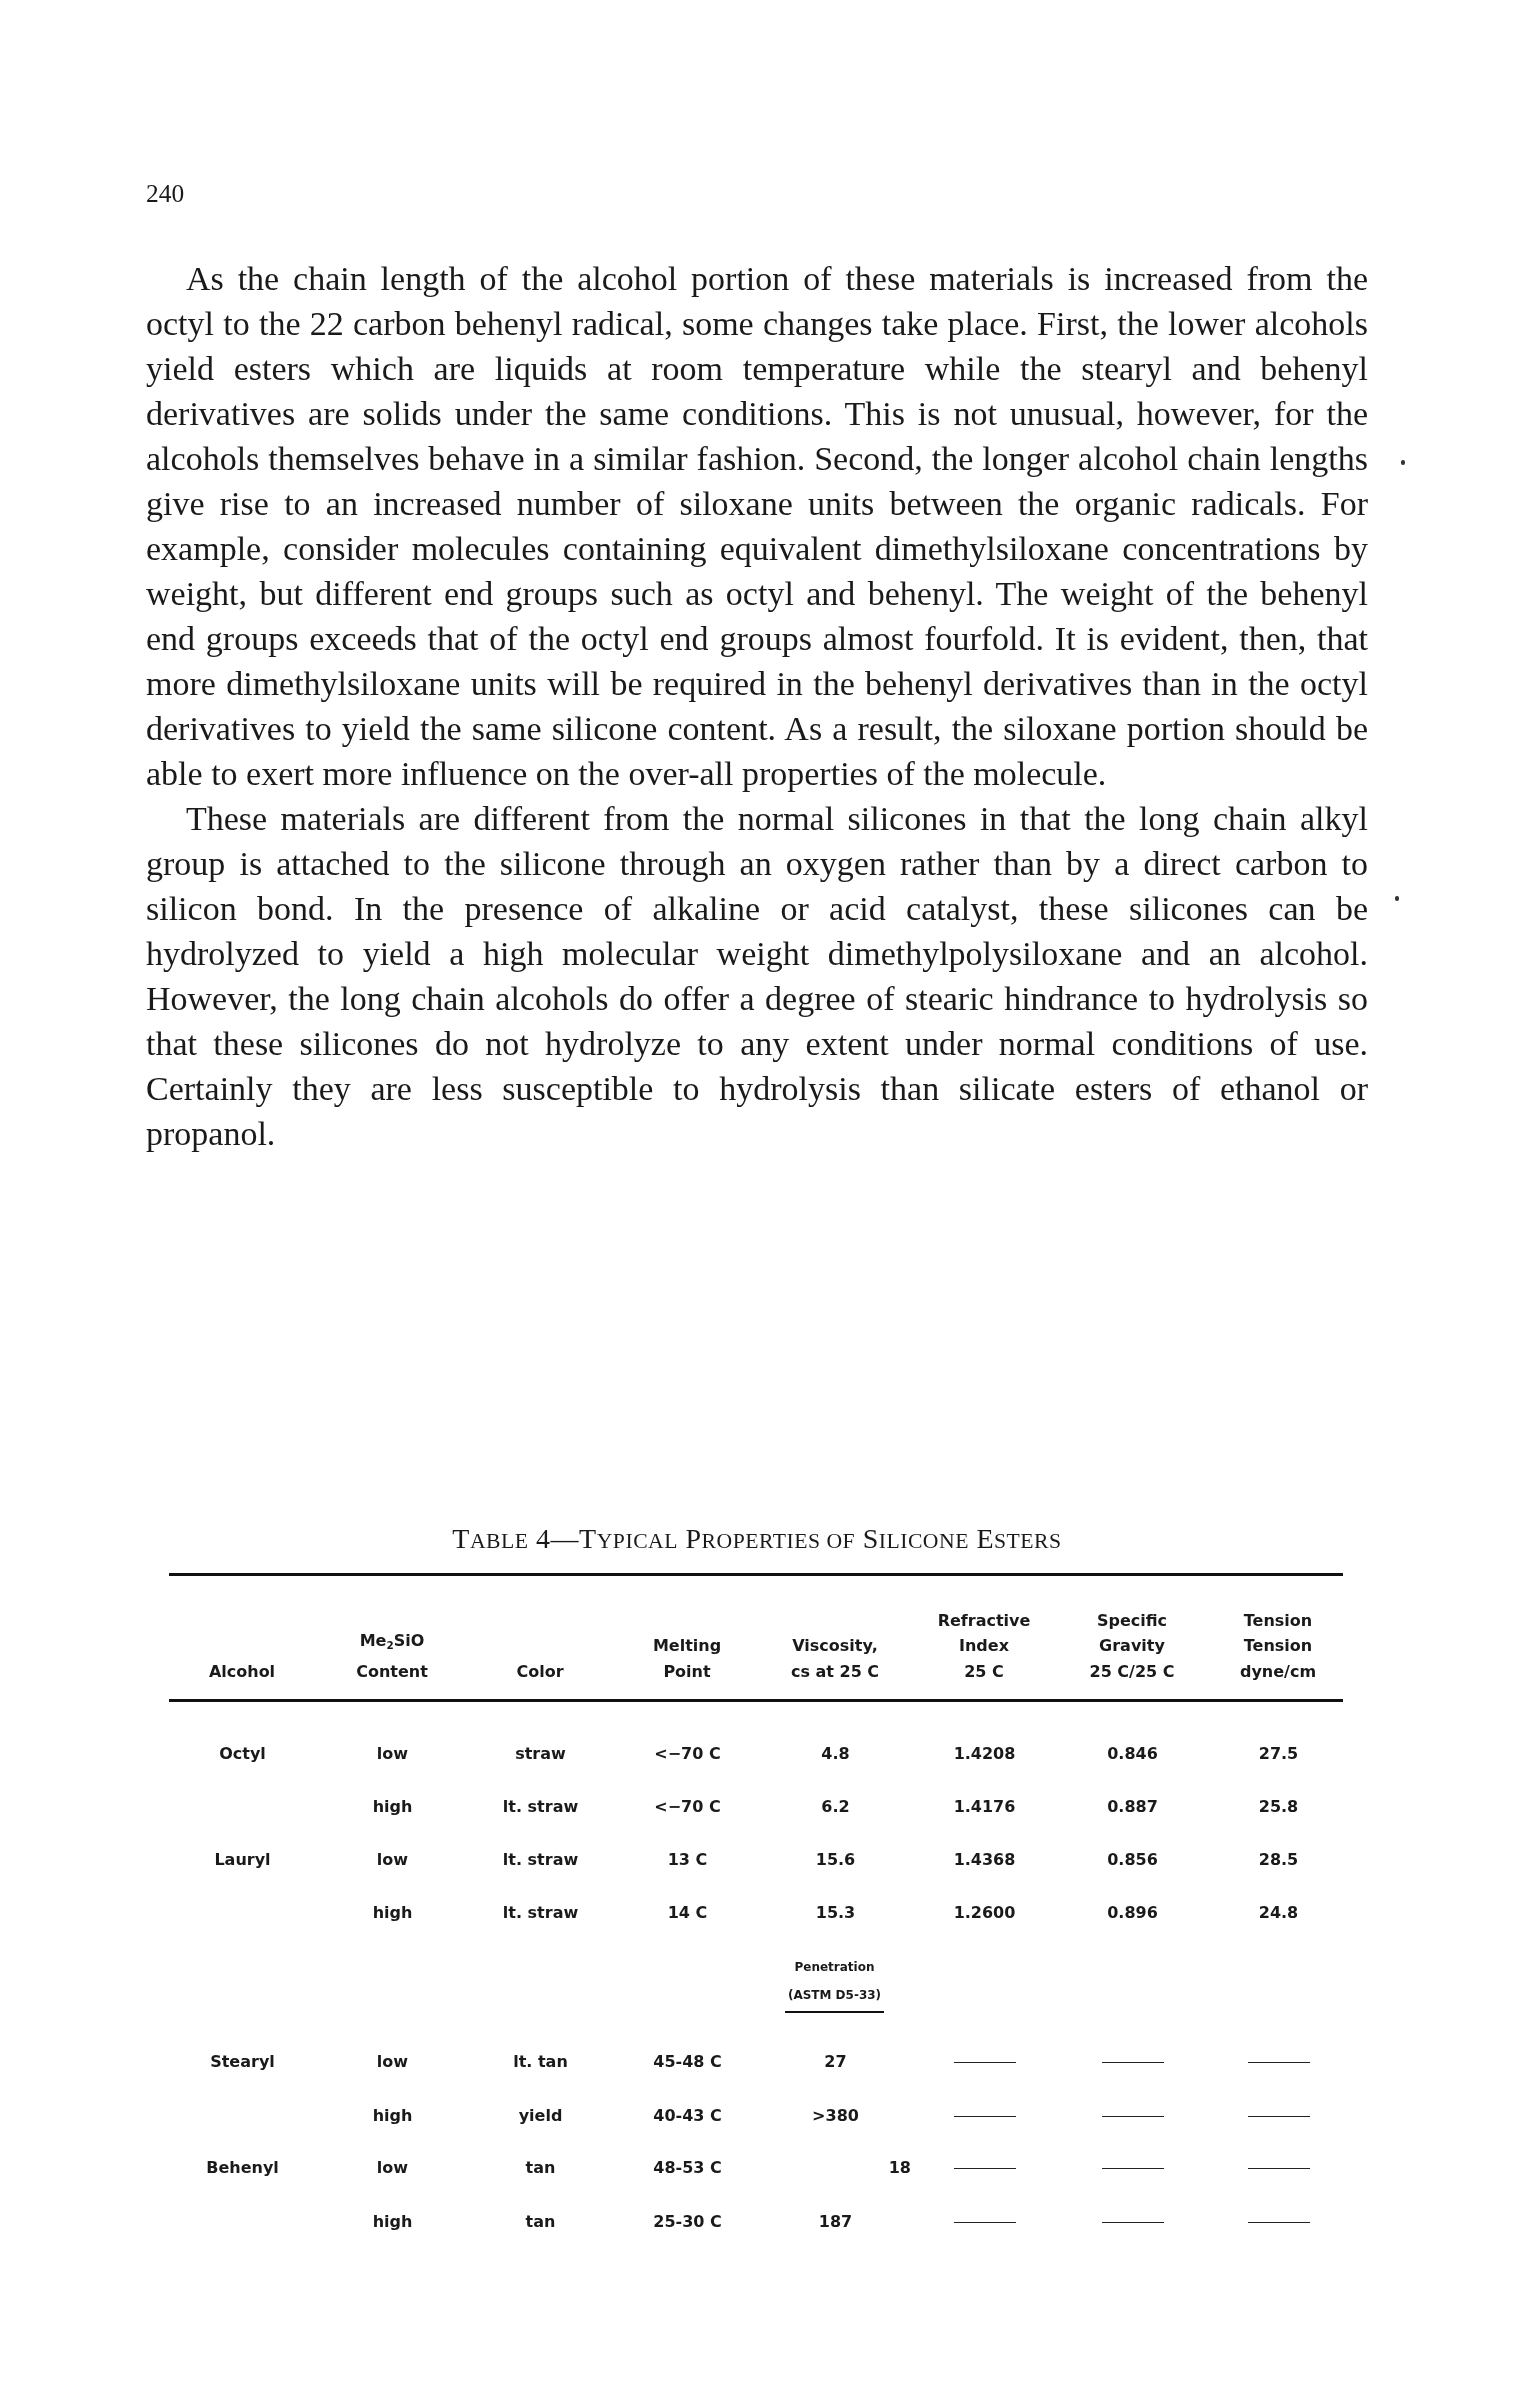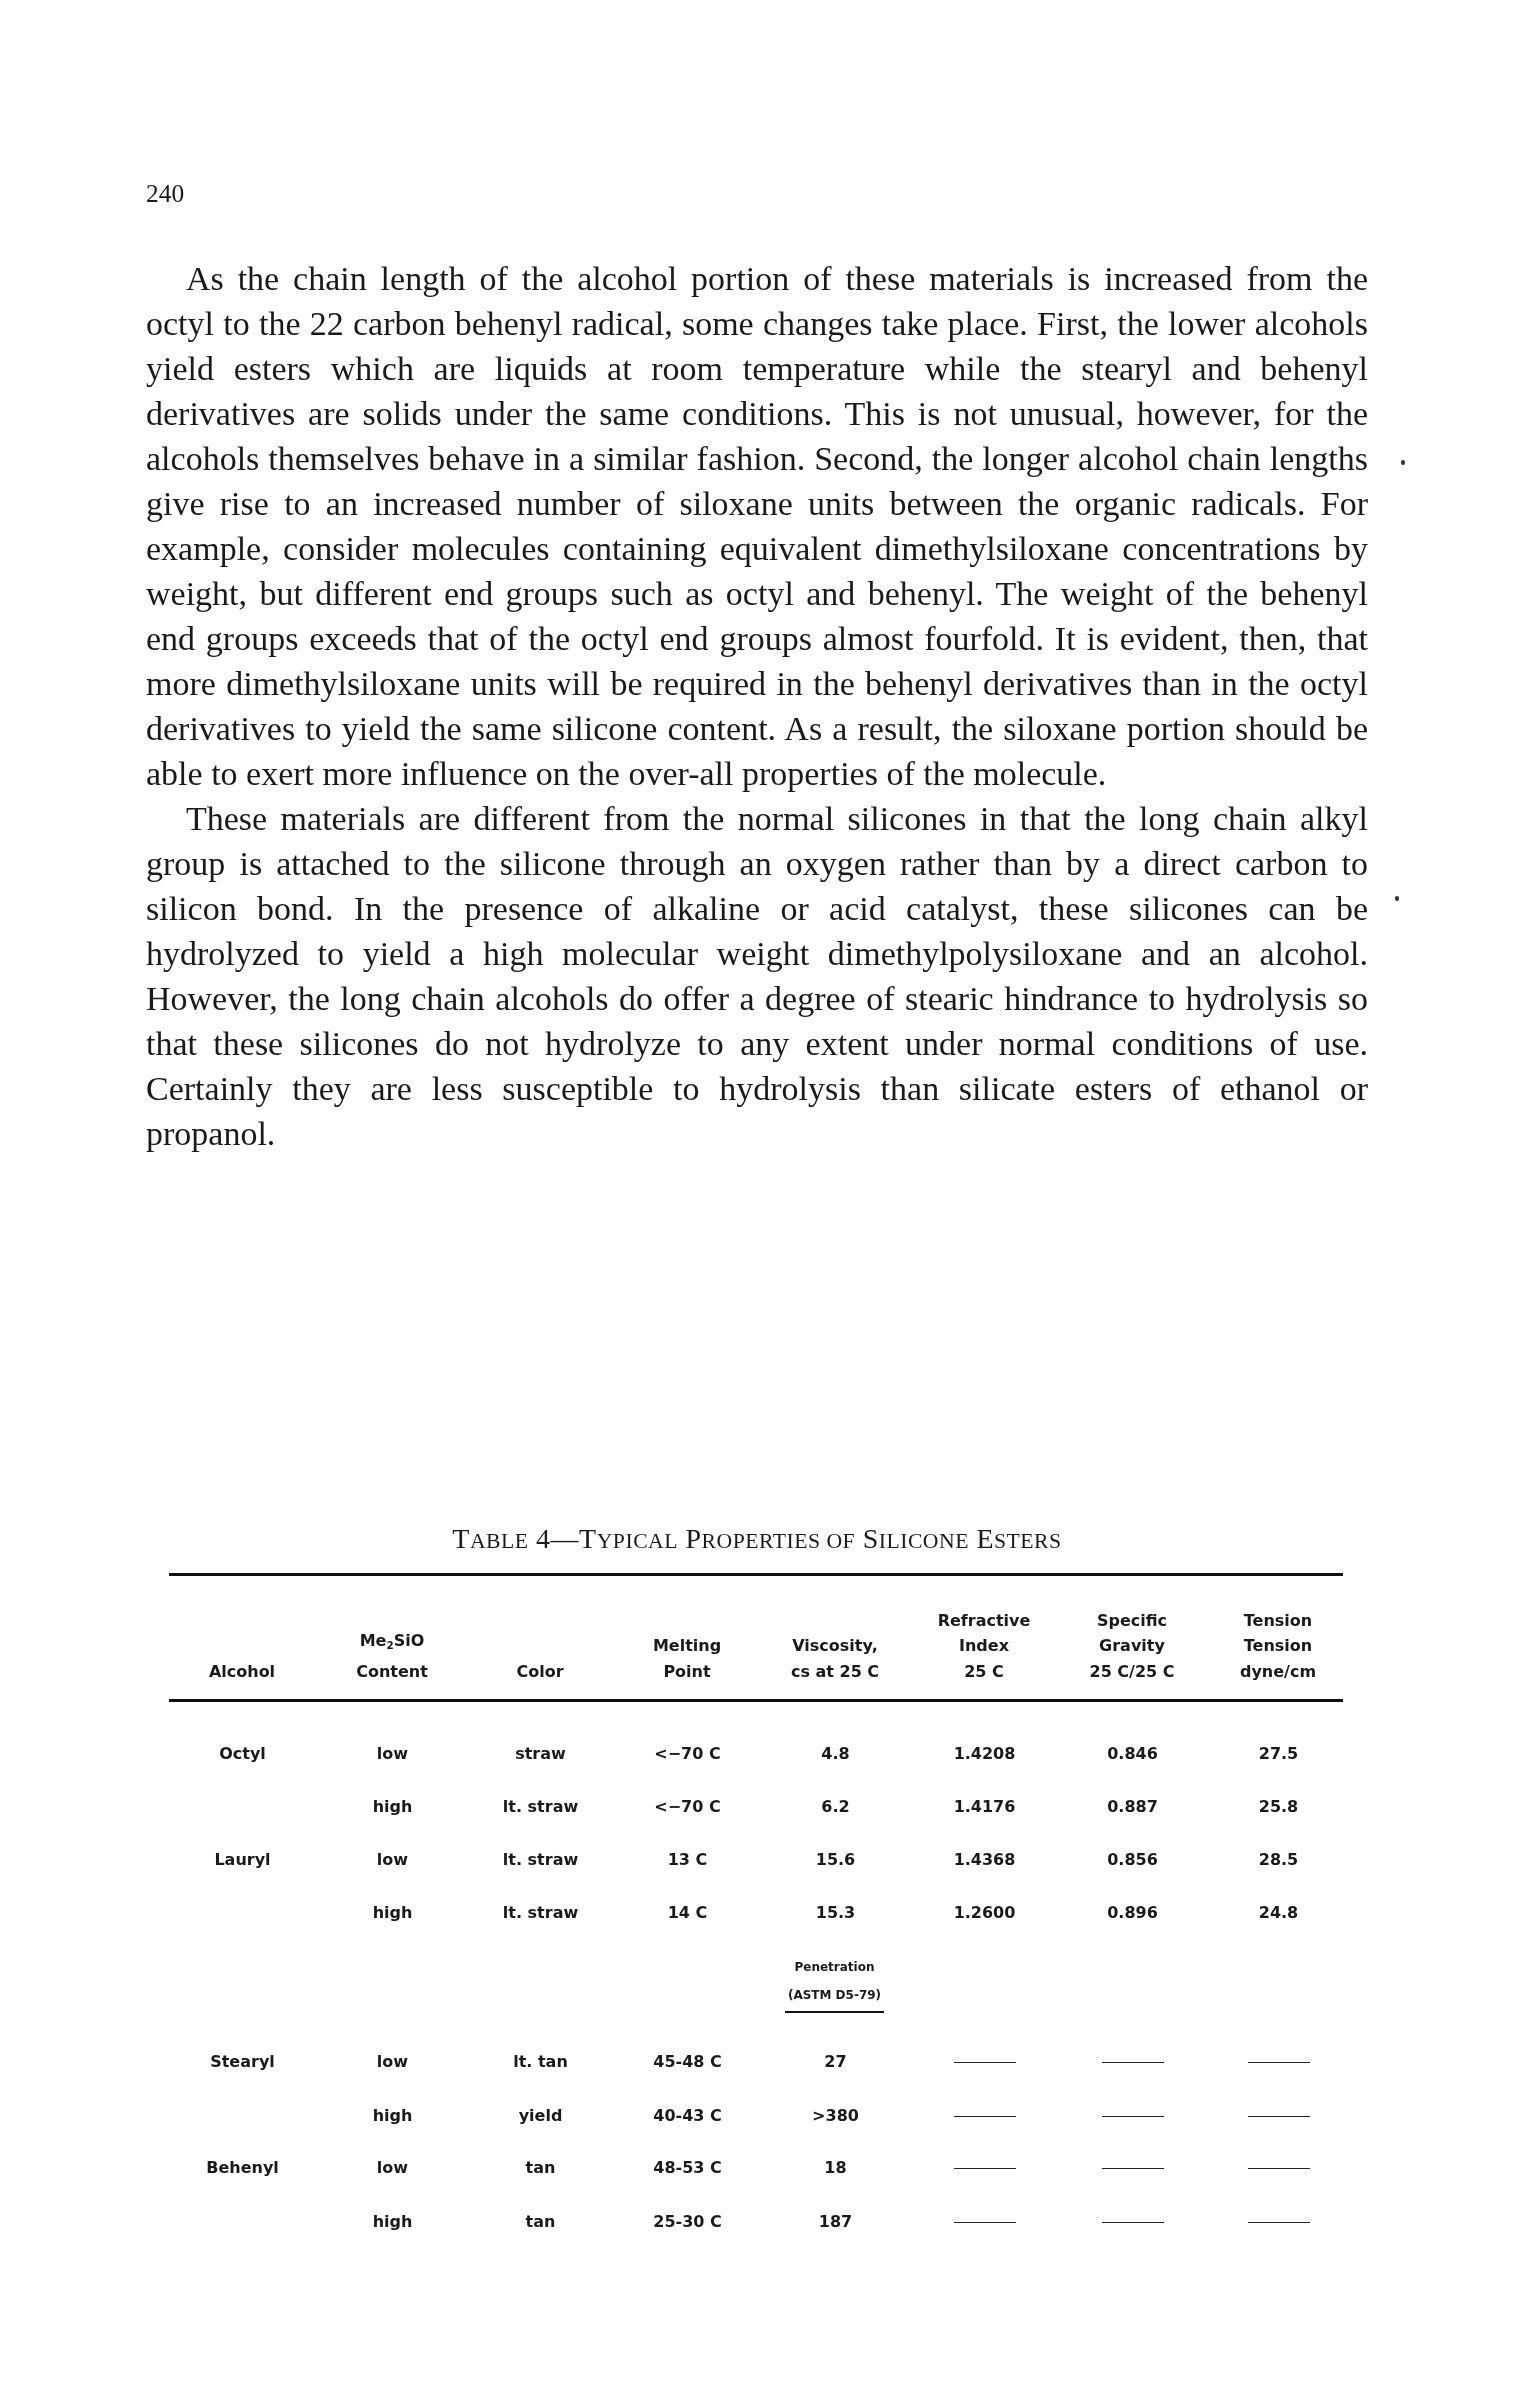--- a/index.html
+++ b/index.html
@@ -148,37 +148,37 @@
       <div class="cell sans" style="left: 835px; top: 2103px;">&gt;380</div>
       <div class="cell sans" style="left: 984px; top: 2103px;"><span class="dash"></span></div>
       <div class="cell sans" style="left: 1132px; top: 2103px;"><span class="dash"></span></div>
       <div class="cell sans" style="left: 1278px; top: 2103px;"><span class="dash"></span></div>
     </div>
     <div>
       <div class="cell sans" style="left: 242px; top: 2155px;">Behenyl</div>
       <div class="cell sans" style="left: 392px; top: 2155px;">low</div>
       <div class="cell sans" style="left: 540px; top: 2155px;">tan</div>
       <div class="cell sans" style="left: 687px; top: 2155px;">48-53 C</div>
-      <div class="cell sans" style="left: 835px; top: 2155px;">18</div>
+      <div class="cell sans" style="left: 835px; top: 2155px; text-align: right;">18</div>
       <div class="cell sans" style="left: 984px; top: 2155px;"><span class="dash"></span></div>
       <div class="cell sans" style="left: 1132px; top: 2155px;"><span class="dash"></span></div>
       <div class="cell sans" style="left: 1278px; top: 2155px;"><span class="dash"></span></div>
     </div>
     <div>
       <div class="cell sans" style="left: 242px; top: 2209px;"></div>
       <div class="cell sans" style="left: 392px; top: 2209px;">high</div>
       <div class="cell sans" style="left: 540px; top: 2209px;">tan</div>
       <div class="cell sans" style="left: 687px; top: 2209px;">25-30 C</div>
       <div class="cell sans" style="left: 835px; top: 2209px;">187</div>
       <div class="cell sans" style="left: 984px; top: 2209px;"><span class="dash"></span></div>
       <div class="cell sans" style="left: 1132px; top: 2209px;"><span class="dash"></span></div>
       <div class="cell sans" style="left: 1278px; top: 2209px;"><span class="dash"></span></div>
     </div>
   </div>
 
 <div class="penetration sans">
   <div>Penetration</div>
-  <div><span class="under">(ASTM D5-79)</span></div>
+  <div><span class="under">(ASTM D5-33)</span></div>
 </div>
 
 <div class="speck" style="left:1401px; top:460px;"></div>
 <div class="speck" style="left:1395px; top:896px;"></div>
 
 
 </body></html>

